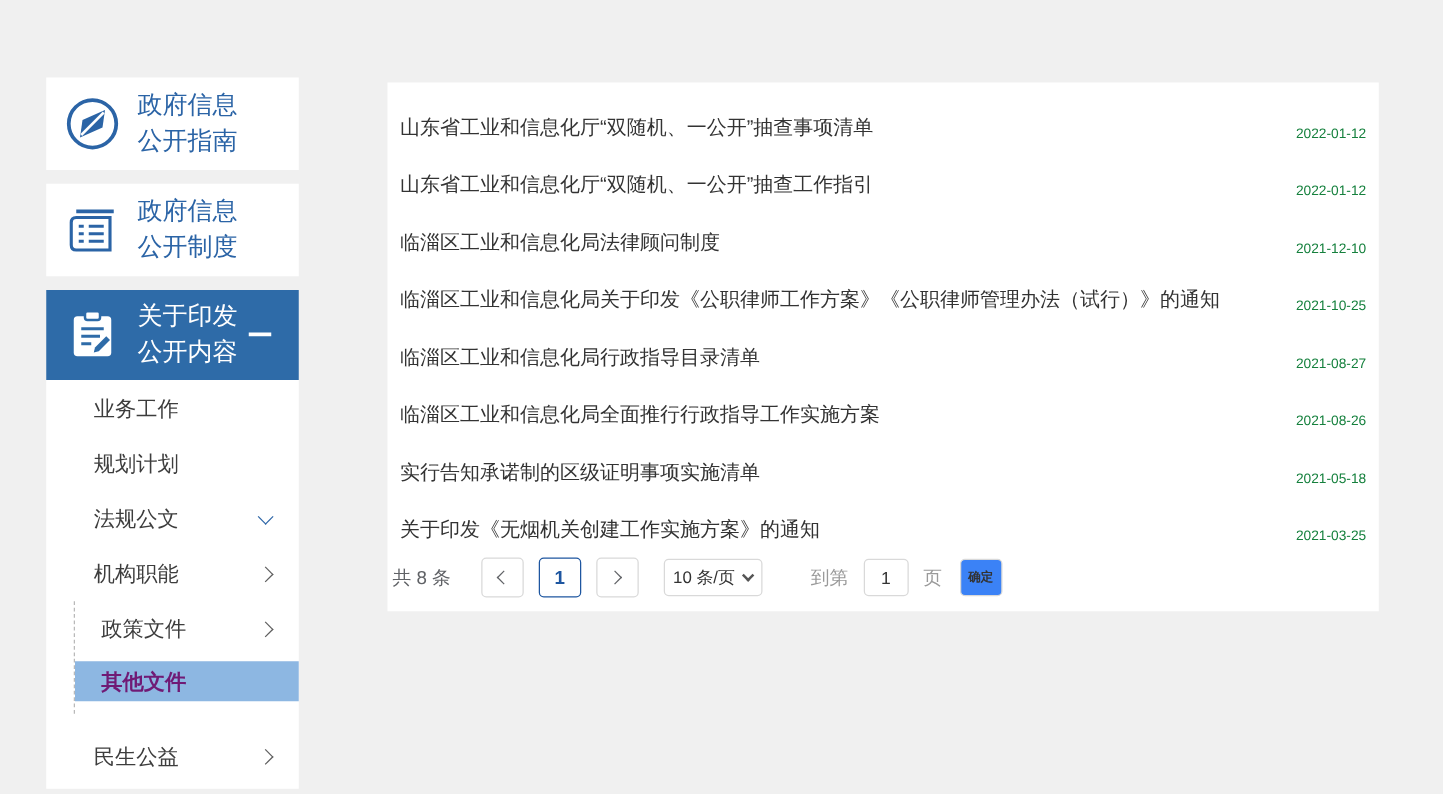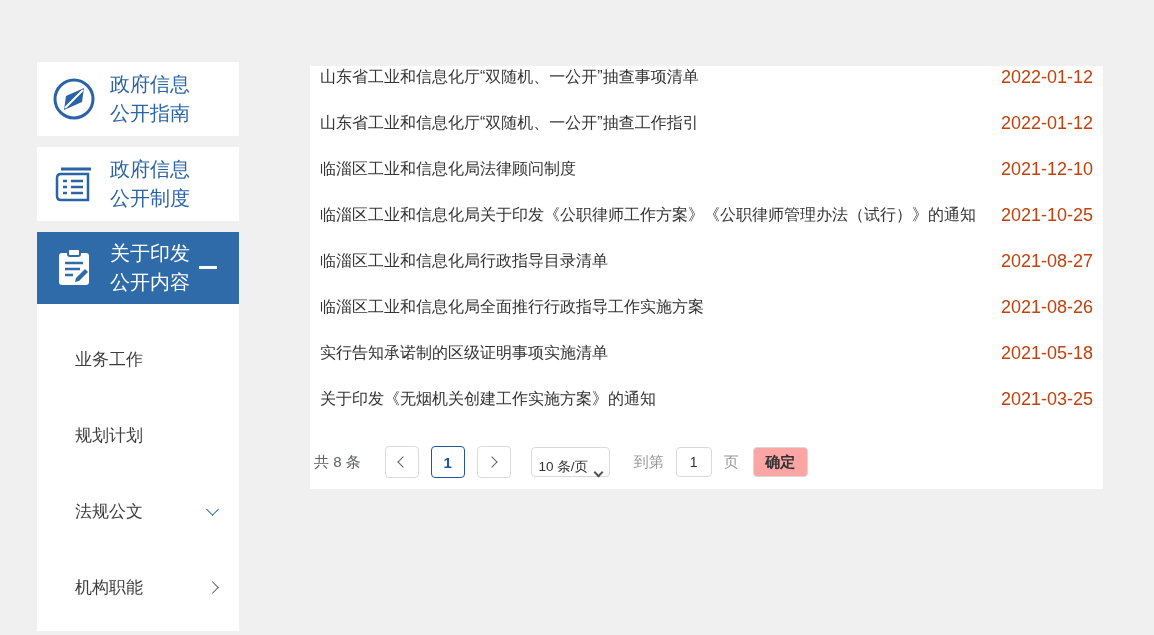--- a/index.html
+++ b/index.html
@@ -24,21 +24,21 @@
     background:#2e6ba8; height:72px; margin-bottom:0;
     display:flex; align-items:center; position:relative; cursor:pointer;
   }
   .side-header .icon-wrap { width:73px; display:flex; justify-content:center; flex:0 0 73px; }
   .side-header .card-text { color:#fff; }
   .minus-bar { position:absolute; right:22px; top:34px; width:18px; height:3px; background:#fff; }
 
   .menu-panel { background:#fff; height:327px; padding-top:1px; }
   .menu-item {
     height:44px; display:flex; align-items:center; justify-content:space-between;
-    padding:0 22px 0 38px; font-size:17px; color:#3d3d3d; cursor:pointer;margin-top:32px;
+    padding:0 22px 0 38px; font-size:17px; color:#3d3d3d; cursor:pointer;
   }
   .submenu {
     margin-left:22px; border-left:1px dashed #b9b9b9; padding-bottom:10px;
   }
   .submenu .menu-item { padding-left:21px; font-size:17px; }
   .submenu .active-sub {
     height:32px; margin-top:4px; background:#8db7e2; color:#701a75; font-weight:bold;
   }
   .after-sub { margin-top:12px; }
 
@@ -46,28 +46,28 @@
   .chev { display:inline-block; width:9px; height:9px; border-right:1.6px solid #5e5e5e; border-bottom:1.6px solid #5e5e5e; }
   .chev-right { transform:rotate(-45deg); }
   .chev-down  { transform:rotate(45deg); border-color:#2b64a6; margin-top:-4px; }
 
   
   .main-panel {
     position:absolute; left:310px; top:66px; width:793px; height:423px;
     background:#fff; padding:1px 0 0 0;
   }
   .doc-row {
-    height:46px; display:flex; align-items:flex-start; justify-content:space-between;
+    height:46px; display:flex; align-items:flex-end; justify-content:space-between;
     padding:0 10px 0 10px;
   }
   .doc-title {
     font-size:16px; color:#333; white-space:nowrap; overflow:hidden;
     text-overflow:ellipsis; cursor:pointer;
   }
-  .doc-date { font-size:18px; color:#c2410c; white-space:nowrap; padding-left:12px; }
+  .doc-date { font-size:11px; color:#15803d; white-space:nowrap; padding-left:12px; }
 
   
   .pager {
     display:flex; align-items:center; margin-top:11px; padding-left:4px;
     font-size:15px; color:#606266;
   }
   .pg-total { margin-right:24px; }
   .pg-btn {
     width:34px; height:32px; border:1px solid #d9d9d9; border-radius:4px; background:#fff;
     display:flex; align-items:center; justify-content:center; cursor:pointer;
@@ -77,37 +77,37 @@
     width:34px; height:32px; border:1px solid #1e56a0; border-radius:4px; background:#fff;
     color:#1e56a0; font-weight:bold; font-size:15px;
     display:flex; align-items:center; justify-content:center; cursor:pointer; margin-right:12px;
   }
   .pg-chev { width:8px; height:8px; border-right:1.5px solid #606266; border-bottom:1.5px solid #606266; }
   .pg-chev.left  { transform:rotate(135deg); margin-left:3px; }
   .pg-chev.right { transform:rotate(-45deg); margin-right:3px; }
 
   .pg-select {
     margin-left:20px; width:79px; height:30px; border:1px solid #d9d9d9; border-radius:4px;
-    background:#fff; display:flex; align-items:flex-end; justify-content:center;
+    background:#fff; display:flex; align-items:center; justify-content:center;
     font-size:13.5px; color:#333; cursor:pointer;
   }
   .pg-select .sel-chev {
     width:7px; height:7px; border-right:2px solid #555; border-bottom:2px solid #555;
     transform:rotate(45deg); margin-left:7px; margin-top:-3px;
   }
-  .pg-goto-label { margin-left:24px; color:#9a9a9a; }
+  .pg-goto-label { margin-left:39px; color:#9a9a9a; }
   .pg-input {
     margin-left:12px; width:36px; height:30px; border:1px solid #d9d9d9; border-radius:4px;
     text-align:center; font-size:14px; color:#333; outline:none;
     font-family:"Liberation Sans","DejaVu Sans",sans-serif;
   }
   .pg-unit { margin-left:12px; color:#9a9a9a; }
   .pg-confirm {
-    margin-left:14px; width:55px; height:30px; border:1px solid #d9d9d9; border-radius:4px;
-    background:#fca5a5; font-size:15px; font-weight:bold; color:#333;
+    margin-left:14px; width:34px; height:30px; border:1px solid #d9d9d9; border-radius:4px;
+    background:#3b82f6; font-size:10px; font-weight:bold; color:#333;
     display:flex; align-items:center; justify-content:center; cursor:pointer;
   }
 </style>
 </head>
 <body>
 
 <div class="sidebar">
 
   <div class="side-card">
     <span class="icon-wrap">

